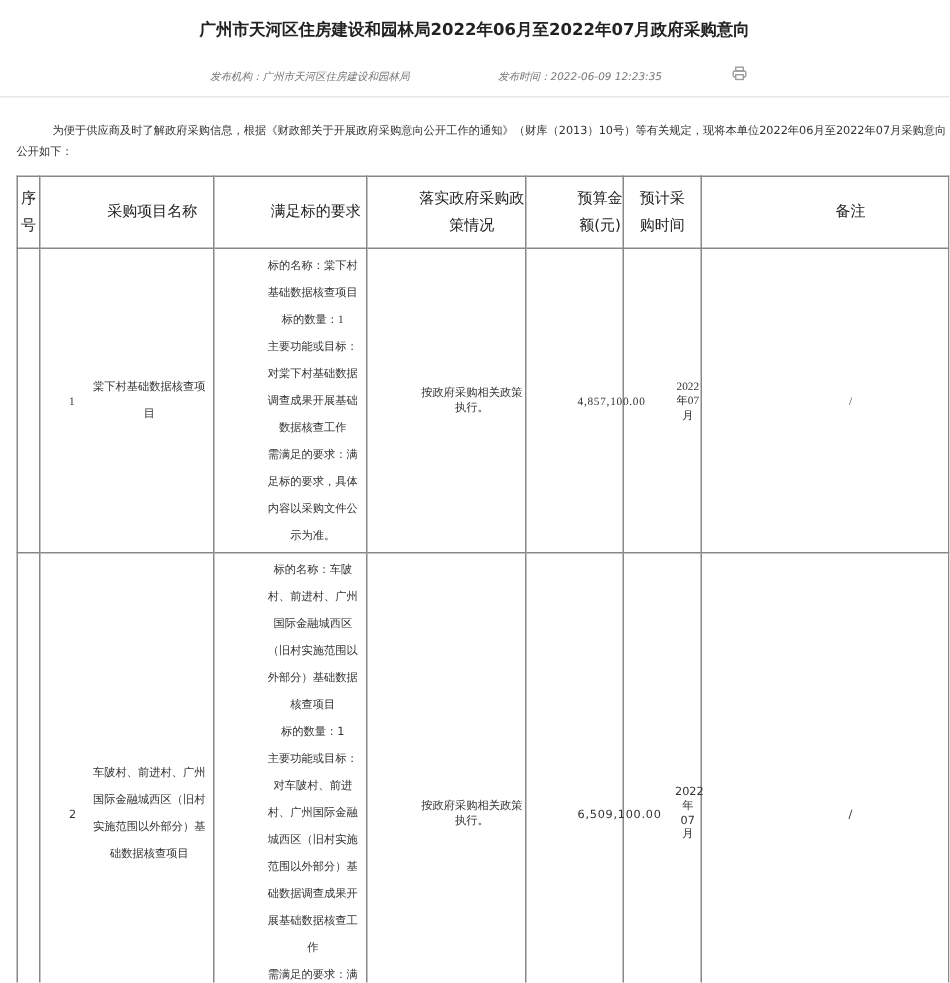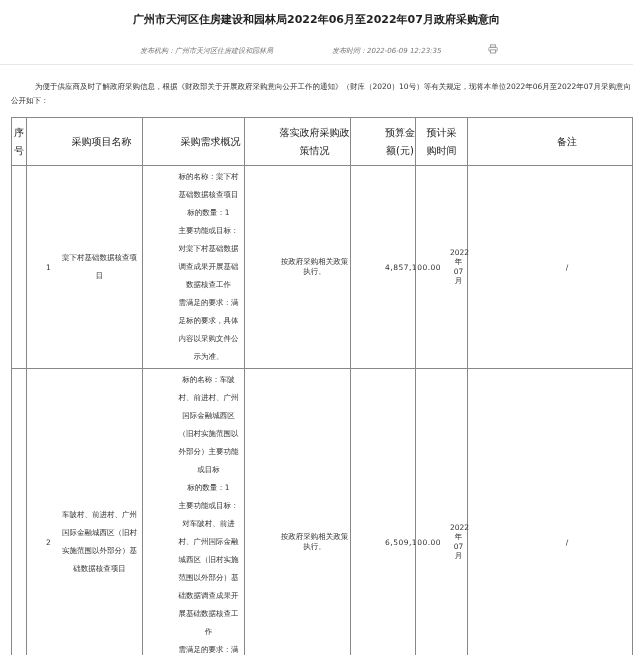--- a/index.html
+++ b/index.html
@@ -28,21 +28,21 @@
   }
   table.proc td, table.proc th {
     border: 1px solid #888888; vertical-align: middle; padding-left: 34px;
   }
   table.proc th { font-weight: normal; text-align: center; line-height: 18px; font-size: 10px; color: #222; height: 48px; }
   table.proc td { text-align: center; }
   td.req { text-align: left; padding: 2px 4px; line-height: 18px; }
   td.name { padding: 0 4px; line-height: 18px; margin-left: 23px; }
   td.policy, td.remark { text-align: left; padding-left: 5px; margin-left: 20px; }
   td.budget { letter-spacing: 0.5px; }
-  .row1 td { height: 201px; }
+  .row1 td { height: 201px; font-family: Liberation Serif, serif; }
   .row2 td { height: 287px; }
   .req-line { display: block; }
 </style>
 </head>
 <body>
 
 <div class="title">广州市天河区住房建设和园林局2022年06月至2022年07月政府采购意向</div>
 
 <div class="meta">
   <span class="org"><span>发布机构：</span><span>广州市天河区住房建设和园林局</span></span>
@@ -50,37 +50,37 @@
   <span class="print">
     <svg width="10" height="10" viewBox="0 0 10 10">
       <rect x="2.5" y="0.8" width="5" height="2.5" fill="none" stroke="#999" stroke-width="0.9"></rect>
       <rect x="0.8" y="3.3" width="8.4" height="4" rx="1" fill="none" stroke="#999" stroke-width="0.9"></rect>
       <rect x="2.5" y="5.8" width="5" height="3.2" fill="#fff" stroke="#999" stroke-width="0.9"></rect>
     </svg>
   </span>
 </div>
 <div class="divider"></div>
 
-<p class="intro">为便于供应商及时了解政府采购信息，根据《财政部关于开展政府采购意向公开工作的通知》（财库（2020）10号）等有关规定，现将本单位2022年06月至2022年07月采购意向公开如下：</p>
+<p class="intro">为便于供应商及时了解政府采购信息，根据《财政部关于开展政府采购意向公开工作的通知》（财库（2013）10号）等有关规定，现将本单位2022年06月至2022年07月采购意向公开如下：</p>
 
 <table class="proc">
   <colgroup>
     <col style="width:15px">
       <col style="width:116px">
       <col style="width:102px">
       <col style="width:106px">
       <col style="width:65px">
       <col style="width:52px">
       <col style="width:165px">
   </colgroup>
   <thead>
     <tr>
       <th style="padding:0 2px;">序号</th>
       <th>采购项目名称</th>
-      <th>采购需求概况</th>
+      <th>满足标的要求</th>
       <th>落实政府采购政策情况</th>
       <th>预算金额(元)</th>
       <th style="padding:0 8px;">预计采购时间</th>
       <th>备注</th>
     </tr>
   </thead>
   <tbody>
     <tr class="row1">
       <td>1</td>
       <td class="name">棠下村基础数据核查项目</td>
@@ -92,21 +92,21 @@
       </td>
       <td class="policy">按政府采购相关政策执行。</td>
       <td class="budget">4,857,100.00</td>
       <td>2022年07月</td>
       <td class="remark">/</td>
     </tr>
     <tr class="row2">
       <td>2</td>
       <td class="name">车陂村、前进村、广州国际金融城西区（旧村实施范围以外部分）基础数据核查项目</td>
       <td class="req">
-        <span class="req-line">标的名称：车陂村、前进村、广州国际金融城西区（旧村实施范围以外部分）主要功能或目标</span>
+        <span class="req-line">标的名称：车陂村、前进村、广州国际金融城西区（旧村实施范围以外部分）基础数据核查项目</span>
         <span class="req-line">标的数量：1</span>
         <span class="req-line">主要功能或目标：对车陂村、前进村、广州国际金融城西区（旧村实施范围以外部分）基础数据调查成果开展基础数据核查工作</span>
         <span class="req-line">需满足的要求：满足标的要求，具体内容以采购文件公示为准。</span>
       </td>
       <td class="policy">按政府采购相关政策执行。</td>
       <td class="budget">6,509,100.00</td>
       <td>2022年07月</td>
       <td class="remark">/</td>
     </tr>
   </tbody>

